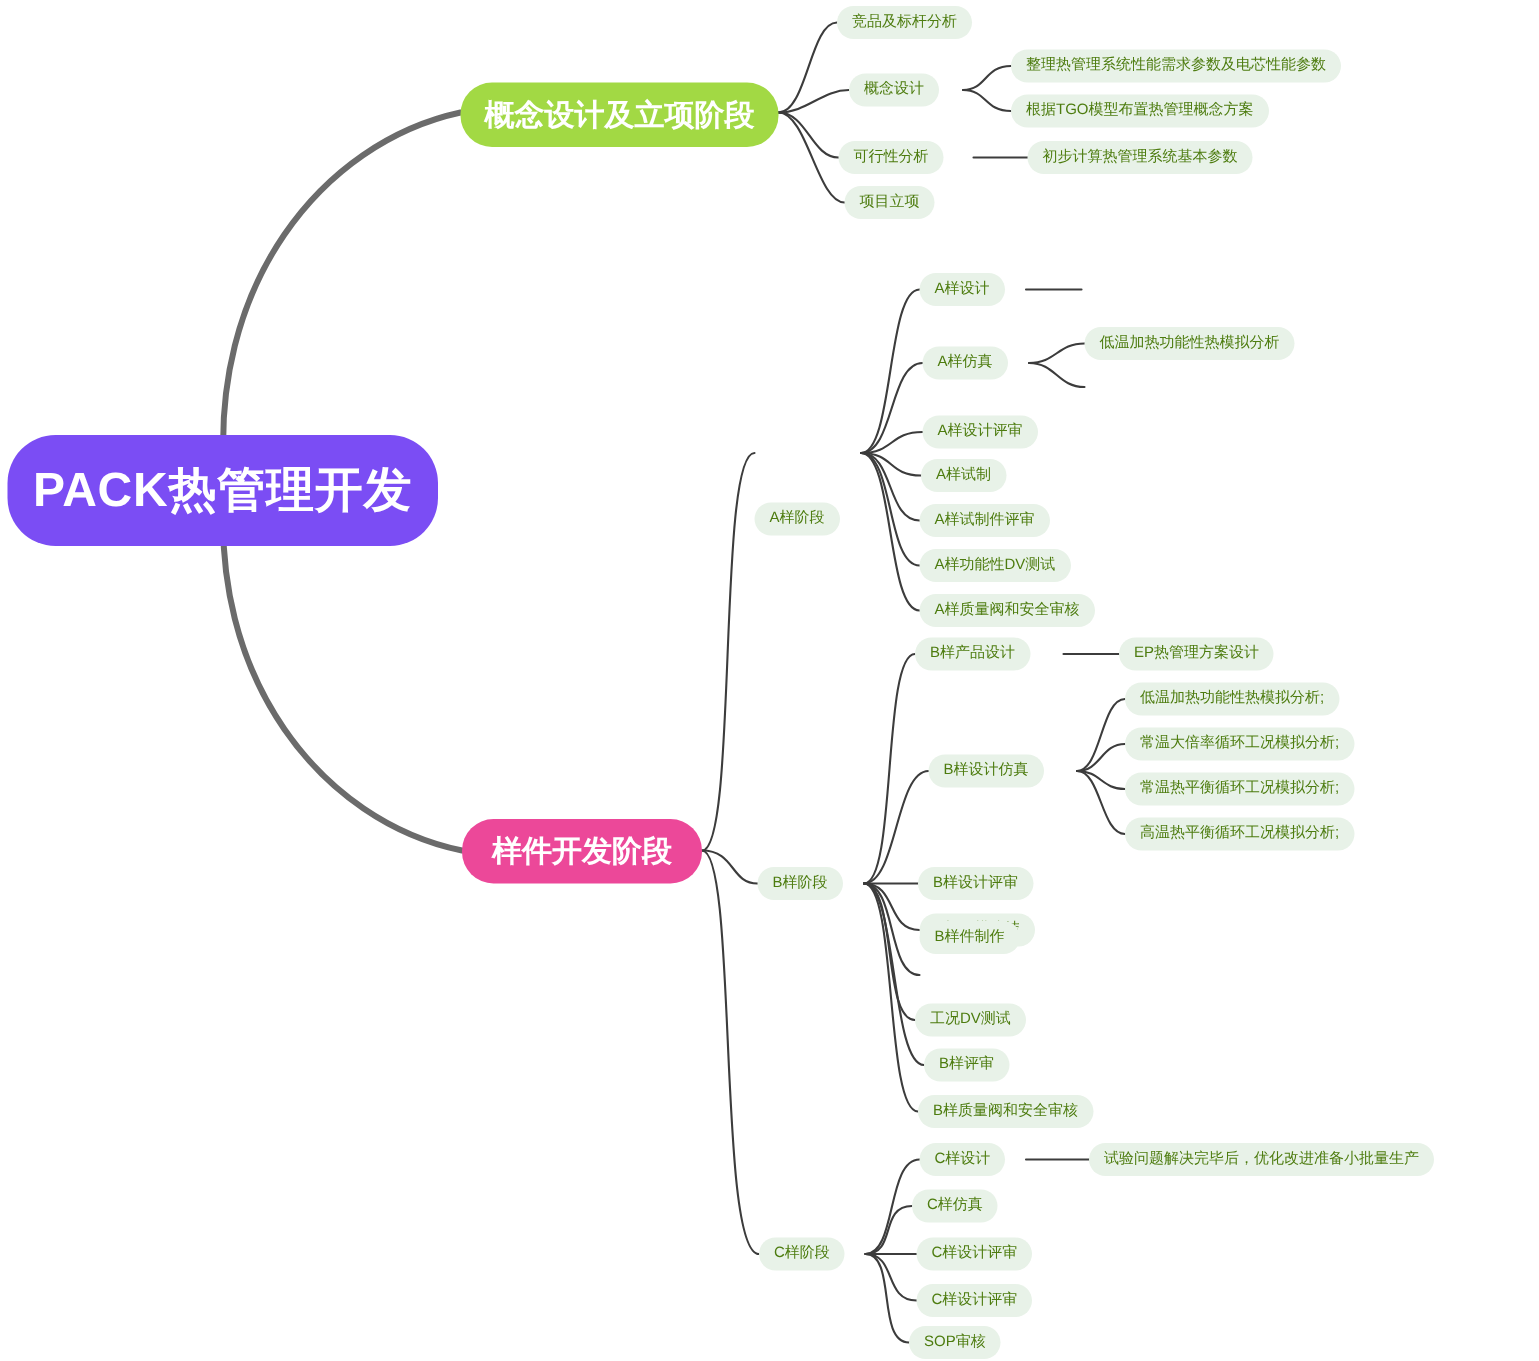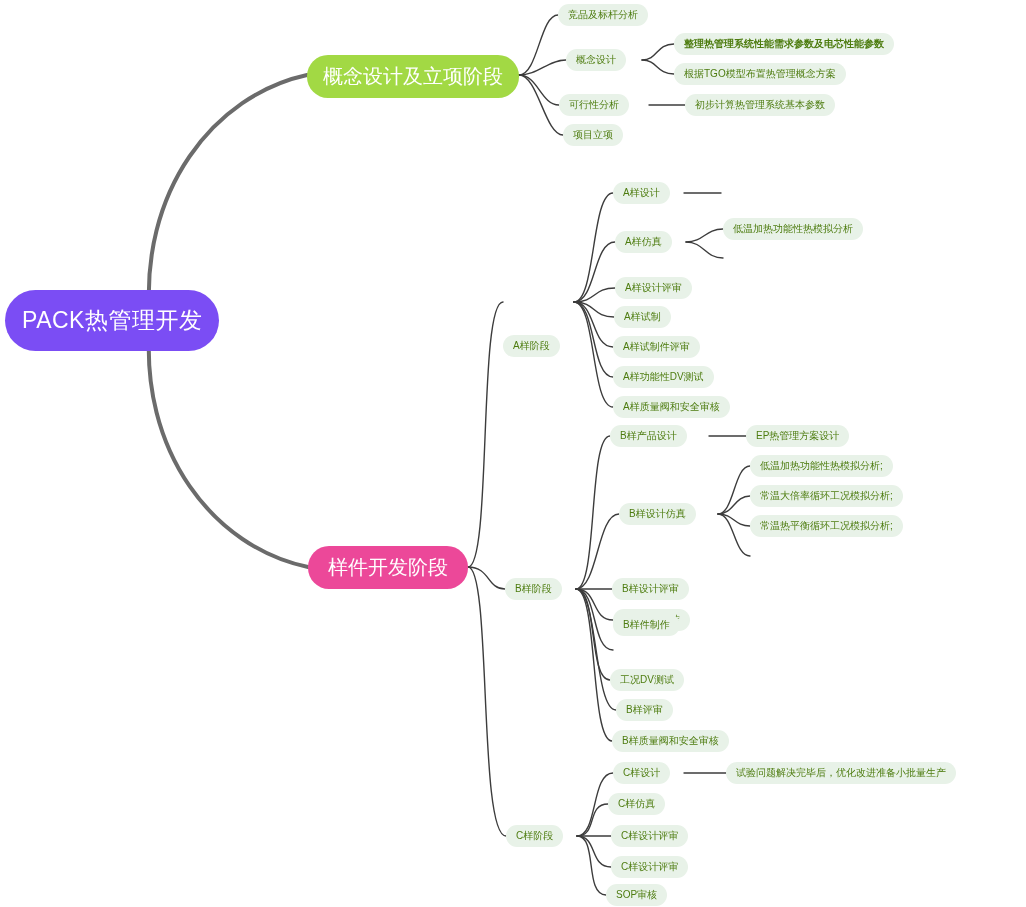--- a/index.html
+++ b/index.html
@@ -9,26 +9,26 @@
     background:#ffffff;
     font-family:"Liberation Sans","DejaVu Sans",sans-serif;
     overflow:hidden;
   }
   #edges{position:absolute;left:0;top:0;}
   .edge-thick{fill:none;stroke:#6b6b6b;stroke-width:4;stroke-linecap:round;}
   .edge-thin{fill:none;stroke:#3c3c3c;stroke-width:1.4;stroke-linecap:round;}
   .node{position:absolute;box-sizing:border-box;white-space:nowrap;cursor:default;}
   .root-topic{
     background:#7b4df4;color:#ffffff;
-    font-size:23px;font-weight:normal;
+    font-size:32px;font-weight:bold;
     padding:15px 17px;border-radius:32px;
     letter-spacing:0.5px;
   }
   .stage{
-    color:#ffffff;font-size:20px;font-weight:normal;
+    color:#ffffff;font-size:20px;font-weight:bold;
     padding:8px 16px;border-radius:21px;
   }
   .stage-lime{background:#a2d944;}
   .stage-teal{background:#ec4899;padding:8px 20px;}
   .topic{
     background:#e8f2e8;color:#4d7c0f;
     font-size:10px;line-height:16px;
     padding:3px 10px;border-radius:11px;text-align:center;
   }
 </style>
@@ -92,21 +92,21 @@
     <path class="edge-thin" d="M 684 773 L 726 773"></path>
   </svg>
 
   <div class="node root-topic" style="left:5px;top:290px;">PACK热管理开发</div>
 
   <div class="node stage stage-lime" style="left:307px;top:55px;">概念设计及立项阶段</div>
   <div class="node stage stage-teal" style="left:308px;top:546px;">样件开发阶段</div>
 
   <div class="node topic" style="left:558px;top:4px;">竞品及标杆分析</div>
   <div class="node topic" style="left:566px;top:49px;">概念设计</div>
-  <div class="node topic" style="left:674px;top:33px;font-weight:bold;">整理热管理系统性能需求参数及电芯性能参数</div>
+  <div class="node topic" style="left:674px;top:33px;">整理热管理系统性能需求参数及电芯性能参数</div>
   <div class="node topic" style="left:674px;top:63px;">根据TGO模型布置热管理概念方案</div>
   <div class="node topic" style="left:559px;top:94px;">可行性分析</div>
   <div class="node topic" style="left:685px;top:94px;">初步计算热管理系统基本参数</div>
   <div class="node topic" style="left:563px;top:124px;">项目立项</div>
 
   <div class="node topic" style="left:503px;top:291px;margin-top:44px;">A样阶段</div>
   <div class="node topic" style="left:613px;top:182px;">A样设计</div>
   <div class="node topic" style="left:615px;top:231px;">A样仿真</div>
   <div class="node topic" style="left:723px;top:218px;">低温加热功能性热模拟分析</div>
   <div class="node topic" style="left:615px;top:277px;">A样设计评审</div>
@@ -115,20 +115,21 @@
   <div class="node topic" style="left:613px;top:366px;">A样功能性DV测试</div>
   <div class="node topic" style="left:613px;top:396px;">A样质量阀和安全审核</div>
 
   <div class="node topic" style="left:505px;top:578px;">B样阶段</div>
   <div class="node topic" style="left:610px;top:425px;">B样产品设计</div>
   <div class="node topic" style="left:746px;top:425px;">EP热管理方案设计</div>
   <div class="node topic" style="left:619px;top:503px;">B样设计仿真</div>
   <div class="node topic" style="left:750px;top:455px;">低温加热功能性热模拟分析;</div>
   <div class="node topic" style="left:750px;top:485px;">常温大倍率循环工况模拟分析;</div>
   <div class="node topic" style="left:750px;top:515px;">常温热平衡循环工况模拟分析;</div>
+  <div class="node topic" style="left:750px;top:545px;">高温热平衡循环工况模拟分析;</div>
   <div class="node topic" style="left:612px;top:578px;">B样设计评审</div>
   <div class="node topic" style="left:613px;top:609px;">B样数模冻结</div>
   <div class="node topic" style="left:613px;top:614px;">B样件制作</div>
   <div class="node topic" style="left:610px;top:669px;">工况DV测试</div>
   <div class="node topic" style="left:616px;top:699px;">B样评审</div>
   <div class="node topic" style="left:612px;top:730px;">B样质量阀和安全审核</div>
 
   <div class="node topic" style="left:506px;top:825px;">C样阶段</div>
   <div class="node topic" style="left:613px;top:762px;">C样设计</div>
   <div class="node topic" style="left:726px;top:762px;">试验问题解决完毕后，优化改进准备小批量生产</div>

